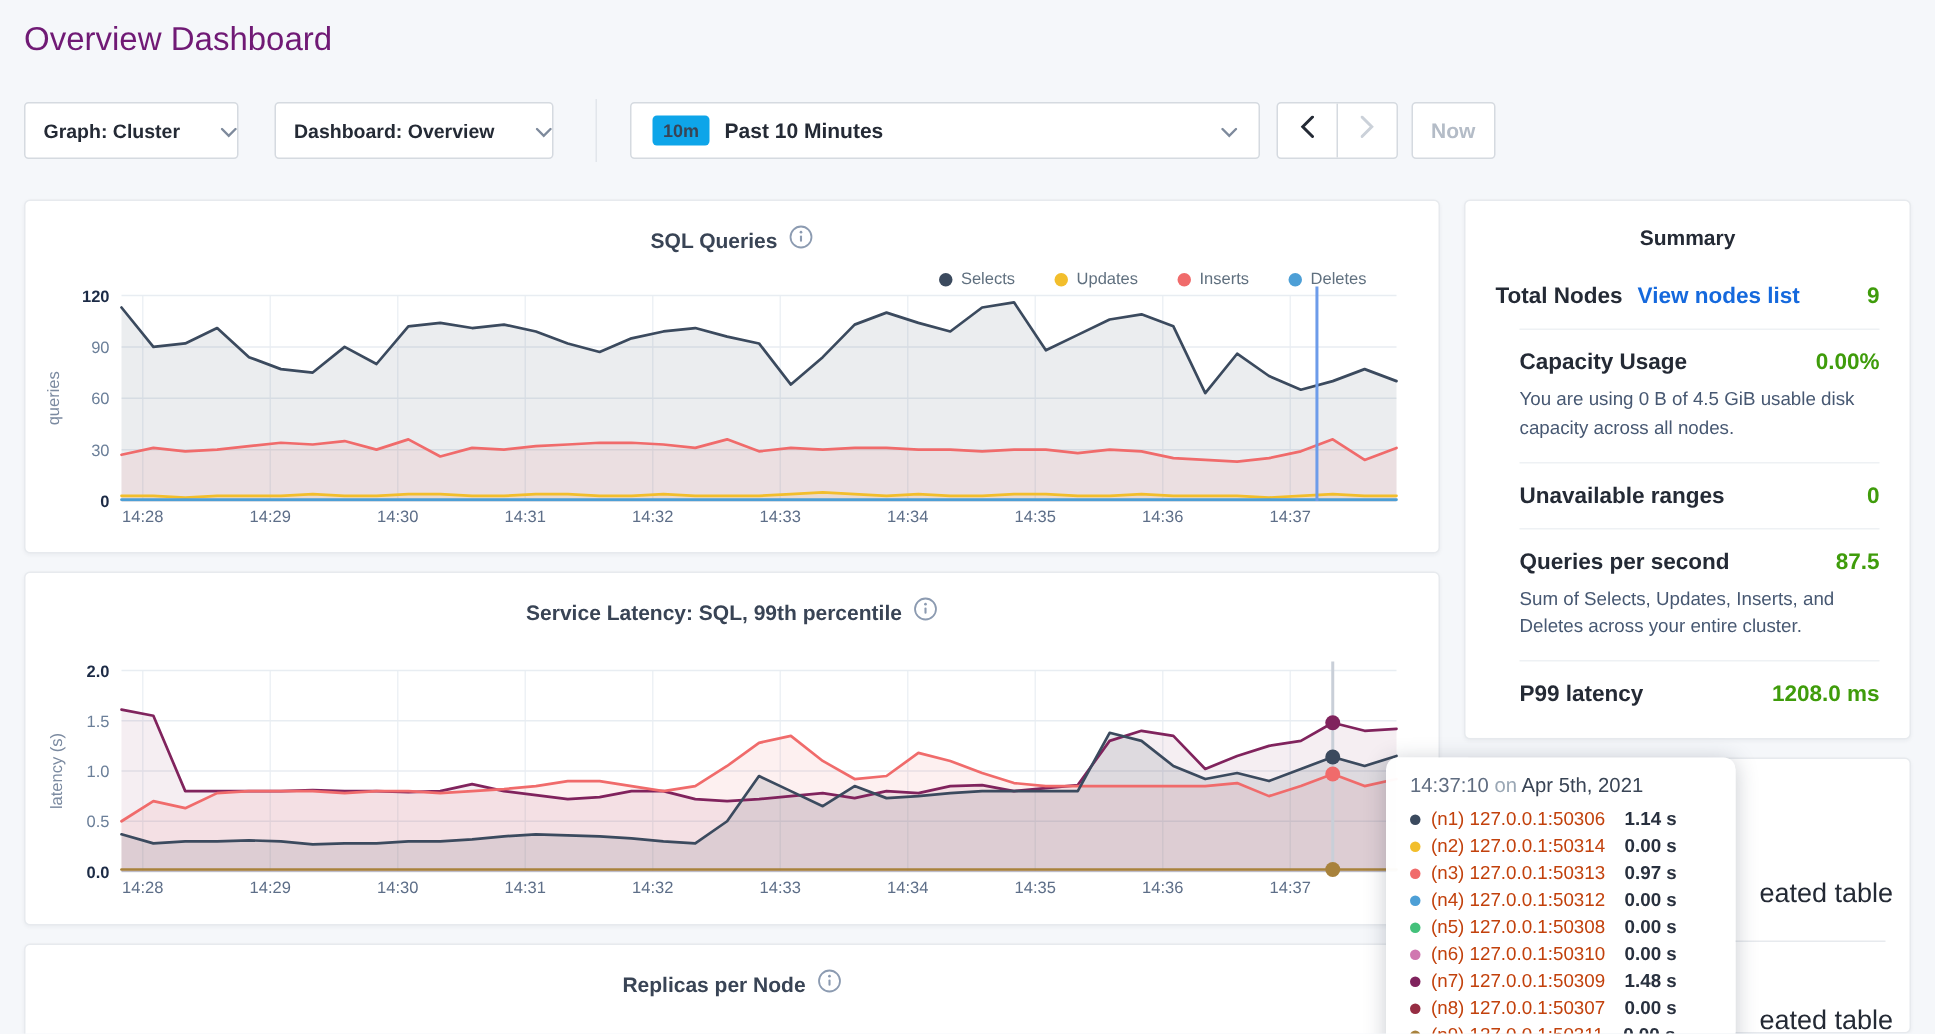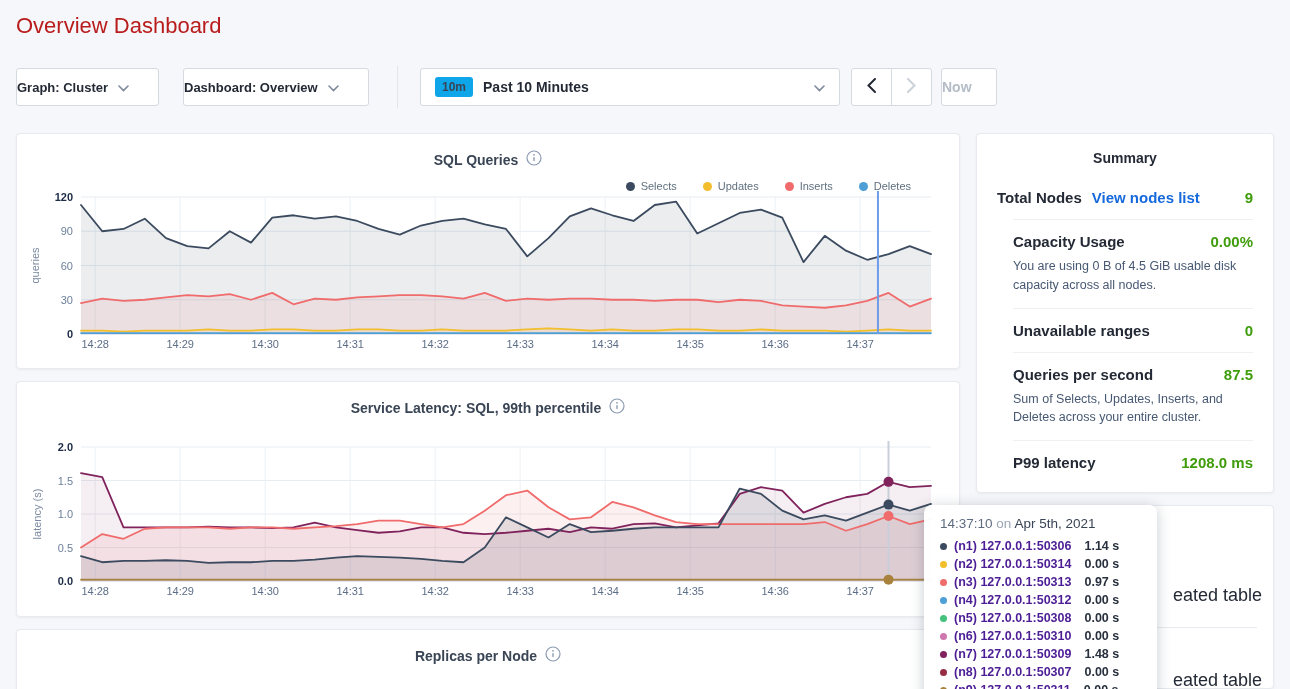--- a/index.html
+++ b/index.html
@@ -5,28 +5,28 @@
   * { margin:0; padding:0; box-sizing:border-box; }
   html,body { width:1290px; height:689px; overflow:hidden; }
   body {
     position:relative;
     background:#F5F7FA;
     font-family:"Liberation Sans", sans-serif;
     color:#242A35;
   }
   svg text { font-family:"Liberation Sans", sans-serif; }
 
-  .page-title { position:absolute; left:16px; top:13px; font-size:22px; font-weight:500; color:#b91c1c; }
+  .page-title { position:absolute; left:16px; top:13px; font-size:22px; font-weight:500; color:#701a75; }
 
   
   .controls { position:absolute; left:16px; top:68px; height:38px; width:1258px; }
   .btn {
     position:absolute; height:38px; background:#fff; border:1px solid #D5DAE0; border-radius:3px;
-    display:flex; align-items:center; justify-content:flex-start; gap:10px;
-    font-size:13px; font-weight:700; color:#242A35; cursor:pointer;
+    display:flex; align-items:center; justify-content:space-between; gap:10px;
+    font-size:13px; font-weight:700; color:#242A35; cursor:pointer;padding-left:12px;
   }
   #dd-graph { left:0; width:143px; }
   #dd-dash  { left:167px; width:186px; }
   .controls-divider { position:absolute; left:381px; top:-2px; width:1px; height:42px; background:#E2E6EB; }
   #time-picker { left:404px; width:420px; justify-content:flex-start; padding:0 14px; font-size:14px; }
   .time-badge { background:#0ea5e9; color:#394455; border-radius:3px; padding:3px 7px; font-size:12px; font-weight:700; }
   #time-picker .chev { margin-left:auto; }
   .arrow-group { position:absolute; left:835px; width:81px; height:38px; border:1px solid #D5DAE0; border-radius:3px; background:#fff; display:flex; }
   .arrow-cell { width:40px; display:flex; align-items:center; justify-content:center; cursor:pointer; }
   .arrow-cell.prev { border-right:1px solid #D5DAE0; }
@@ -70,21 +70,21 @@
     background:rgba(255,255,255,0.97); border-radius:8px; padding:11px 16px;
     box-shadow:0 2px 14px rgba(40,50,70,0.25);
     margin-top:31px;
   }
   .tt-head { font-size:13.5px; margin-bottom:6px; }
   .tt-time { color:#5F6C80; }
   .tt-on { color:#9AA7B5; }
   .tt-date { color:#394455; }
   .tt-row { display:flex; align-items:center; gap:7px; height:18px; font-size:12.5px; white-space:nowrap; }
   .tt-dot { width:7px; height:7px; border-radius:50%; flex:none; }
-  .tt-label { color:#4c1d95;font-weight:bold; }
+  .tt-label { color:#c2410c; }
   .tt-value { font-weight:700; color:#28303E; margin-left:6px; }
 </style>
 </head>
 <body>
 
 <h1 class="page-title">Overview Dashboard</h1>
 
 <div class="controls">
   <button class="btn" id="dd-graph">
     <span>Graph: Cluster</span>

